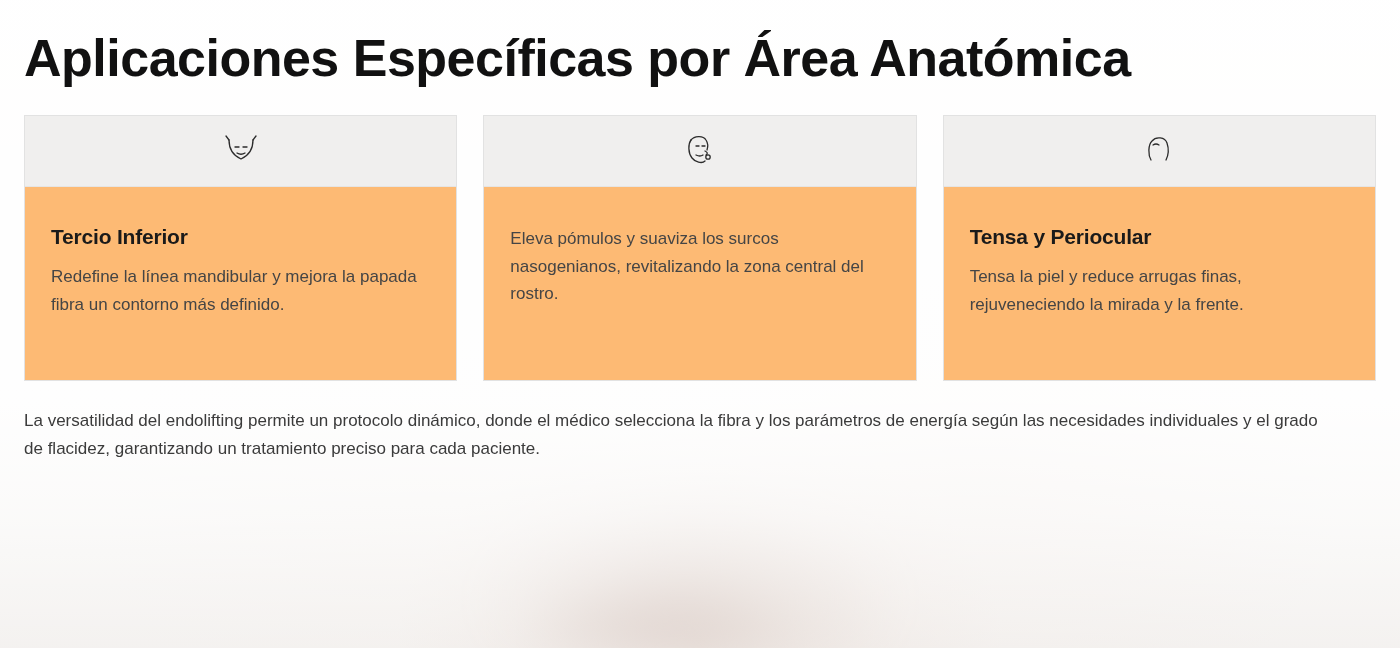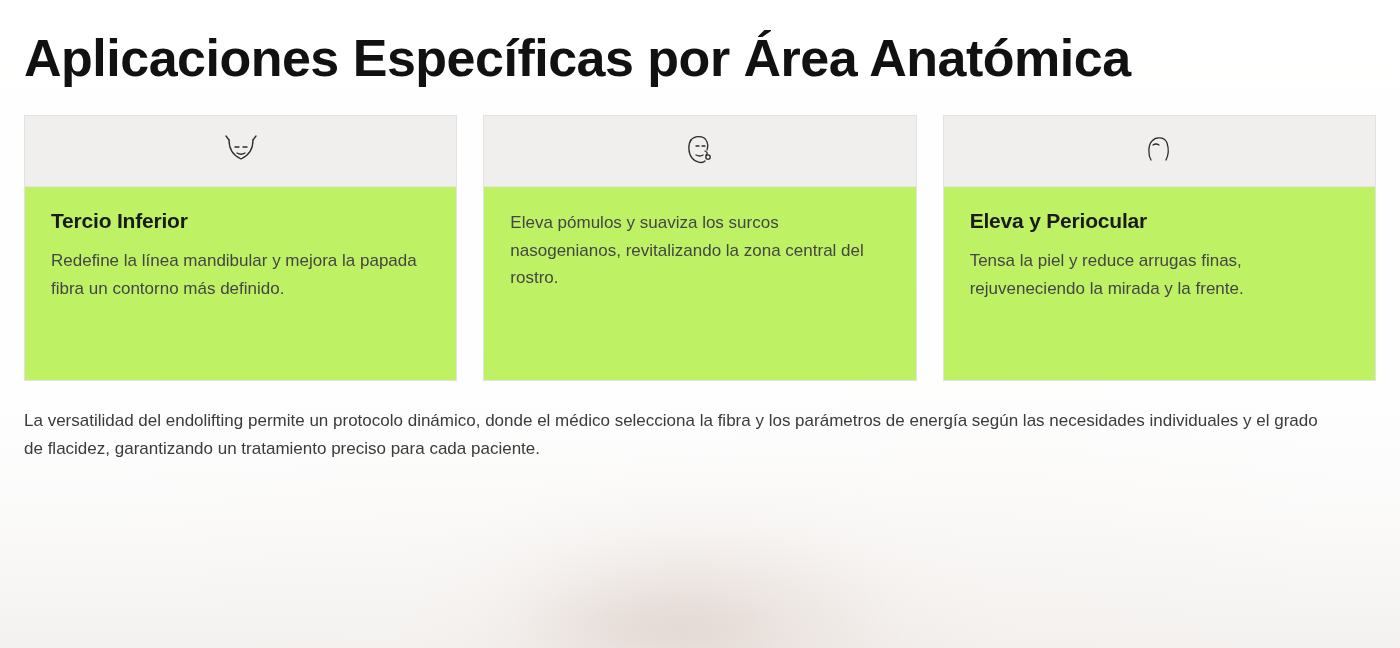--- a/index.html
+++ b/index.html
@@ -67,26 +67,27 @@
   }
 
   .cards {
     display: flex;
     gap: 26px;
     margin-top: 28px;
   }
 
   .card {
     flex: 1 1 0;
-    background: #bef264;
+    background: #fdba74;
     border: 1px solid #e2e2e2;
     box-sizing: border-box;
     display: flex;
     flex-direction: column;
     min-height: 266px;
+    gap: 16px;
   }
 
   .card-icon-area {
     height: 70px;
     background: #f0efee;
     border-bottom: 1px solid #e6e5e4;
     display: flex;
     align-items: center;
     justify-content: center;
   }
@@ -176,21 +177,21 @@
     <div class="card">
       <div class="card-icon-area">
         <span>
           <svg width="30" height="40" viewBox="0 0 30 40" fill="none" stroke="#2b2b2b" stroke-width="1.3" stroke-linecap="round" stroke-linejoin="round">
             <path d="M7 29 C4 24, 4 14, 8 10 C12 5, 21 6, 23 12 C25 18, 24 25, 22 29"></path>
             <path d="M9 14 q3 -2 6 0"></path>
           </svg>
         </span>
       </div>
       <div class="card-body">
-        <h3 class="card-title">Eleva y Periocular</h3>
+        <h3 class="card-title">Tensa y Periocular</h3>
         <p class="card-text">Tensa la piel y reduce arrugas finas, rejuveneciendo la mirada y la frente.</p>
       </div>
     </div>
 
   </div>
 
   <p class="outro">La versatilidad del endolifting permite un protocolo dinámico, donde el médico selecciona la fibra y los parámetros de energía según las necesidades individuales y el grado de flacidez, garantizando un tratamiento preciso para cada paciente.</p>
 
 </div>
 

